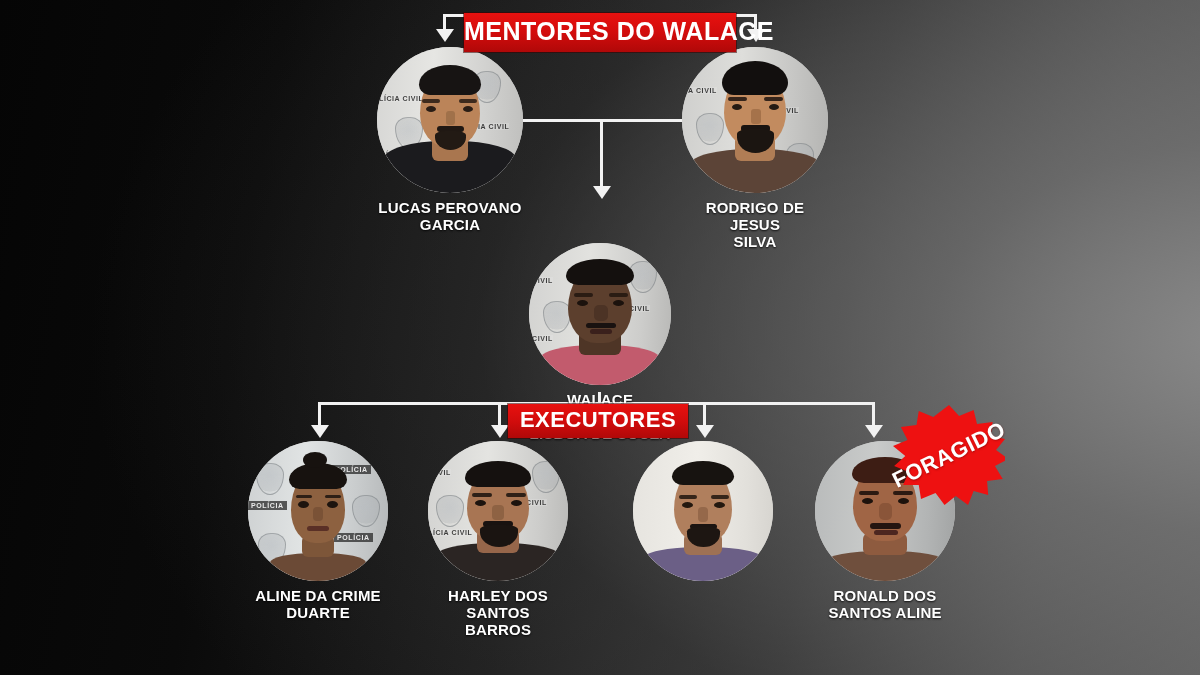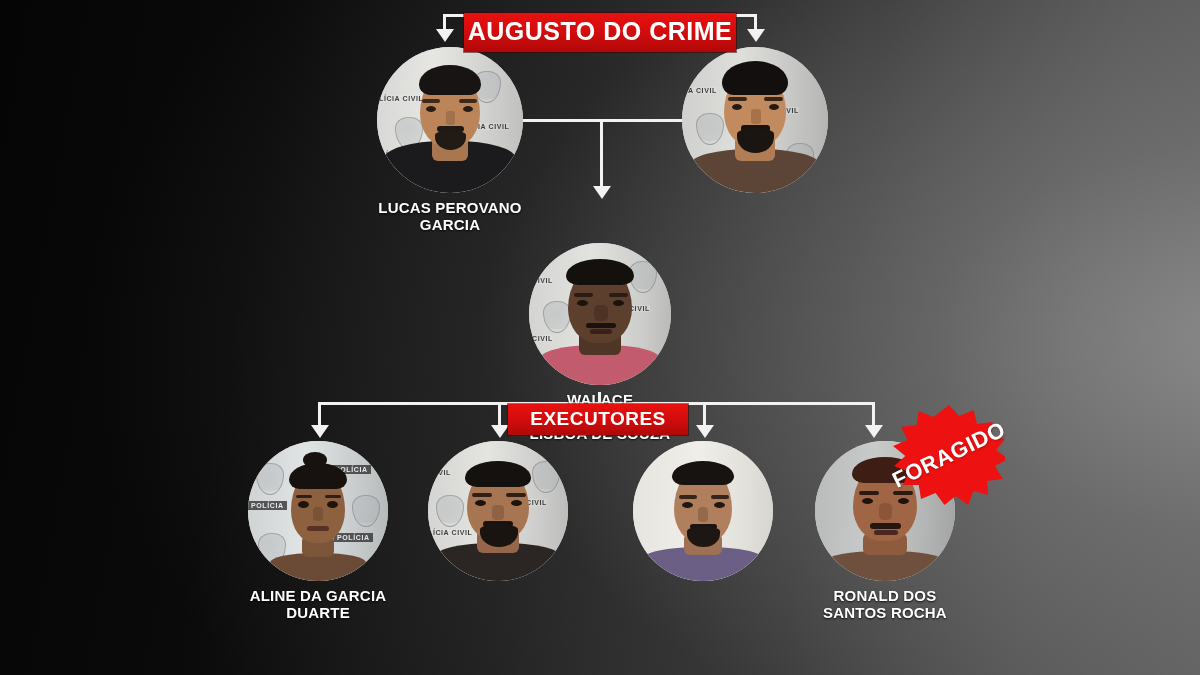--- a/index.html
+++ b/index.html
@@ -169,21 +169,21 @@
 <body>
 
 <div id="stage">
 
   <div class="line hline" style="left:443px; top:14px; width:314px;"></div>
   <div class="line vline" style="left:443px; top:14px; height:16px;"></div>
   <div class="arrow" style="left:436px; top:29px;"></div>
   <div class="line vline" style="left:754px; top:14px; height:16px;"></div>
   <div class="arrow" style="left:747px; top:29px;"></div>
 
-  <div class="ribbon" style="left:464px; top:13px; width:272px; padding:6px 0 8px; font-size:25px;">AUGUSTO DO CRIME</div>
+  <div class="ribbon" style="left:464px; top:13px; width:272px; padding:6px 0 8px; font-size:25px;">MENTORES DO WALACE</div>
 
   <div class="person" style="left:377px; top:47px; width:146px;">
     <div class="photo" style="width:146px; height:146px;">
       <div class="mug">
         <div class="bg-wall"></div>
         <div class="wm" style="left:2px; top:48px;">LÍCIA CIVIL</div>
         <div class="wm" style="left:88px; top:76px;">LÍCIA CIVIL</div>
         <div class="wm" style="left:4px; top:104px;">LÍCIA CIVIL</div>
         <div class="crest" style="left:96px; top:24px;"></div>
         <div class="crest" style="left:18px; top:70px;"></div>
@@ -219,20 +219,22 @@
         <div class="hair" style="width:66px; height:34px; top:14px; background:#120f0e;"></div>
         <div class="brow" style="left:46px; top:50px; width:19px; height:4px; background:#35241a; border-radius:2px;"></div>
         <div class="brow" style="left:82px; top:50px; width:19px; height:4px; background:#35241a; border-radius:2px;"></div>
         <div class="eye" style="left:50px; top:57px; width:10px; height:6px; background:#241a13;"></div>
         <div class="eye" style="left:87px; top:57px; width:10px; height:6px; background:#241a13;"></div>
         <div class="nose" style="left:69px; top:62px; width:10px; height:15px; background:#a5724a; border-radius:3px;"></div>
         <div class="stache" style="left:59px; top:78px; width:29px; height:7px; background:#191310; border-radius:3px;"></div>
         <div class="beard" style="left:55px; top:82px; width:37px; height:24px; background:#1b1511;"></div>
       </div>
     </div>
+    <div class="pname">RODRIGO DE JESUS
+SILVA</div>
   </div>
 
   <div class="line hline" style="left:505px; top:119px; width:193px;"></div>
   <div class="line vline" style="left:600px; top:119px; height:68px;"></div>
   <div class="arrow" style="left:593px; top:186px;"></div>
 
 
   <div class="person" style="left:529px; top:243px; width:142px;">
     <div class="photo" style="width:142px; height:142px;">
       <div class="mug">
@@ -267,21 +269,21 @@
 
   <div class="line vline" style="left:498px; top:402px; height:24px;"></div>
   <div class="arrow" style="left:491px; top:425px;"></div>
 
   <div class="line vline" style="left:703px; top:402px; height:24px;"></div>
   <div class="arrow" style="left:696px; top:425px;"></div>
 
   <div class="line vline" style="left:872px; top:402px; height:24px;"></div>
   <div class="arrow" style="left:865px; top:425px;"></div>
 
-  <div class="ribbon" style="left:508px; top:404px; width:180px; padding:5px 0 7px; font-size:19px;">EXECUTORES</div>
+  <div class="ribbon" style="left:508px; top:404px; width:180px; padding:5px 0 7px; font-size:22px;">EXECUTORES</div>
 
   <div class="person" style="left:248px; top:441px; width:140px;">
     <div class="photo" style="width:140px; height:140px;">
       <div class="mug">
         <div class="bg-wall" style="background:linear-gradient(92deg,#cfd2d3 0%,#e1e4e4 40%,#c9cccd 76%,#b6b9ba 100%);"></div>
         <div class="wm" style="left:84px; top:24px; background:rgba(40,40,40,0.75); color:#e9e9e9; padding:1px 3px;">POLÍCIA</div>
         <div class="wm" style="left:0px; top:60px; background:rgba(40,40,40,0.75); color:#e9e9e9; padding:1px 3px;">POLÍCIA</div>
         <div class="wm" style="left:86px; top:92px; background:rgba(40,40,40,0.75); color:#e9e9e9; padding:1px 3px;">POLÍCIA</div>
         <div class="crest" style="left:8px; top:22px;"></div>
         <div class="crest" style="left:104px; top:54px;"></div>
@@ -292,21 +294,21 @@
         <div class="hair" style="width:58px; height:26px; top:22px; background:#17120f;"></div>
         <div class="hair" style="width:24px; height:16px; top:11px; left:48%; background:#17120f; border-radius:50%;"></div>
         <div class="brow" style="left:48px; top:54px; width:16px; height:3px; background:#2d1f16; border-radius:2px;"></div>
         <div class="brow" style="left:77px; top:54px; width:16px; height:3px; background:#2d1f16; border-radius:2px;"></div>
         <div class="eye" style="left:50px; top:60px; width:11px; height:7px; background:#1d140e;"></div>
         <div class="eye" style="left:79px; top:60px; width:11px; height:7px; background:#1d140e;"></div>
         <div class="nose" style="left:65px; top:66px; width:10px; height:14px; background:#7a5236; border-radius:4px;"></div>
         <div class="mouth" style="left:59px; top:85px; width:22px; height:5px; background:#5a3026; border-radius:3px;"></div>
       </div>
     </div>
-    <div class="pname">ALINE DA GARCIA
+    <div class="pname">ALINE DA CRIME
 DUARTE</div>
   </div>
 
   <div class="person" style="left:428px; top:441px; width:140px;">
     <div class="photo" style="width:140px; height:140px;">
       <div class="mug">
         <div class="bg-wall" style="background:linear-gradient(92deg,#d4d4d2 0%,#e4e4e1 42%,#cdcdcb 78%,#bbbbb9 100%);"></div>
         <div class="wm" style="left:2px; top:28px;">CIVIL</div>
         <div class="wm" style="left:98px; top:58px;">CIVIL</div>
         <div class="wm" style="left:0px; top:88px;">LÍCIA CIVIL</div>
@@ -318,20 +320,22 @@
         <div class="hair" style="width:66px; height:26px; top:20px; background:#15110f;"></div>
         <div class="brow" style="left:44px; top:52px; width:20px; height:4px; background:#2e2017; border-radius:2px;"></div>
         <div class="brow" style="left:78px; top:52px; width:20px; height:4px; background:#2e2017; border-radius:2px;"></div>
         <div class="eye" style="left:47px; top:59px; width:11px; height:6px; background:#1c130e;"></div>
         <div class="eye" style="left:83px; top:59px; width:11px; height:6px; background:#1c130e;"></div>
         <div class="nose" style="left:64px; top:64px; width:12px; height:15px; background:#8e6243; border-radius:4px;"></div>
         <div class="stache" style="left:55px; top:80px; width:30px; height:6px; background:#181210; border-radius:3px;"></div>
         <div class="beard" style="left:52px; top:84px; width:38px; height:22px; background:#1a1411;"></div>
       </div>
     </div>
+    <div class="pname">HARLEY DOS SANTOS
+BARROS</div>
   </div>
 
   <div class="person" style="left:633px; top:441px; width:140px;">
     <div class="photo" style="width:140px; height:140px;">
       <div class="mug">
         <div class="bg-wall" style="background:linear-gradient(92deg,#e6e4df 0%,#f0eee9 45%,#e2e0db 80%,#d6d4cf 100%);"></div>
         <div class="torso" style="width:120px; height:34px; background:#6b5f86;"></div>
         <div class="neck" style="width:38px; top:92px; height:22px; background:#9e7154;"></div>
         <div class="head" style="width:58px; height:76px; top:26px; background:#b07f5d;"></div>
         <div class="hair" style="width:62px; height:24px; top:20px; background:#171310;"></div>
@@ -357,21 +361,21 @@
         <div class="brow" style="left:44px; top:50px; width:20px; height:4px; background:#2c1a12; border-radius:2px;"></div>
         <div class="brow" style="left:78px; top:50px; width:20px; height:4px; background:#2c1a12; border-radius:2px;"></div>
         <div class="eye" style="left:47px; top:57px; width:11px; height:6px; background:#1d120c;"></div>
         <div class="eye" style="left:83px; top:57px; width:11px; height:6px; background:#1d120c;"></div>
         <div class="nose" style="left:64px; top:62px; width:13px; height:17px; background:#8a5539; border-radius:5px;"></div>
         <div class="stache" style="left:55px; top:82px; width:31px; height:6px; background:#241510; border-radius:3px;"></div>
         <div class="mouth" style="left:59px; top:89px; width:24px; height:5px; background:#4c2620; border-radius:3px;"></div>
       </div>
     </div>
     <div class="pname">RONALD DOS
-SANTOS ROCHA</div>
+SANTOS ALINE</div>
   </div>
 
   <div class="burst" style="left:893px; top:405px; width:112px; height:100px;">
     <div class="star"></div>
     <div class="btext">FORAGIDO</div>
   </div>
 
 </div>
 
 </body></html>

